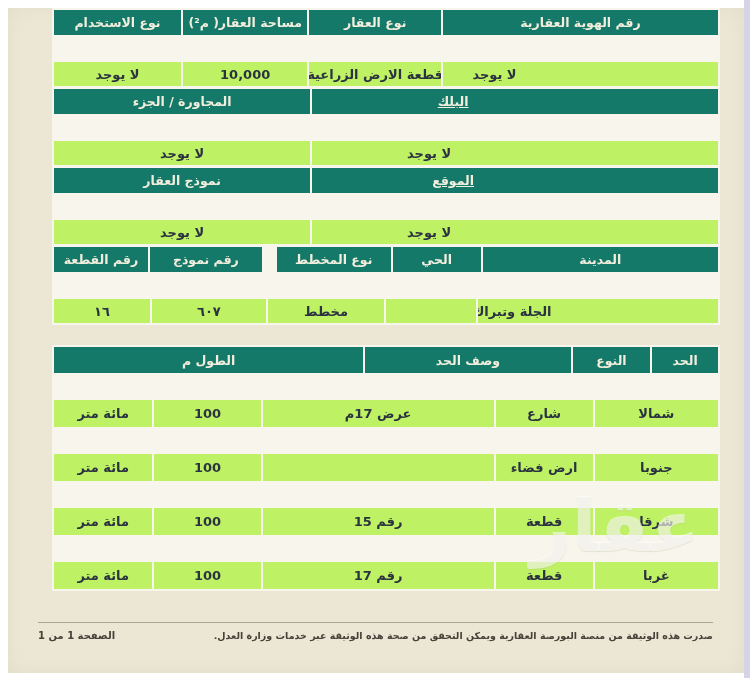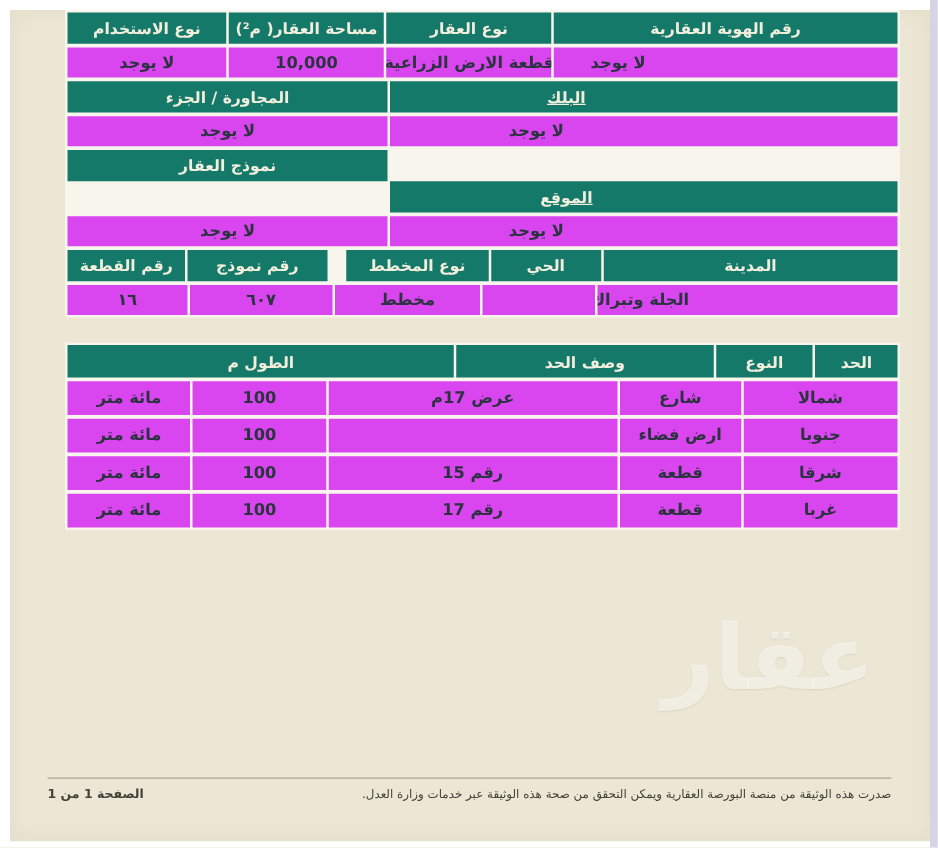--- a/index.html
+++ b/index.html
@@ -29,22 +29,22 @@
   .trow{display:flex;gap:2px;}
   .cell{
     display:flex;align-items:center;justify-content:center;
     box-sizing:border-box;overflow:hidden;white-space:nowrap;
   }
   .hcell{
     background:#15796a;color:#f2eedd;
     font-size:12.5px;font-weight:bold;height:25px;
   }
   .vcell{
-    background:#d946ef;color:#2c3340;
-    font-size:13px;font-weight:bold;height:24px;
+    background:#bef264;color:#2c3340;
+    font-size:13px;font-weight:bold;height:24px;margin-top:24px;
   }
   #bounds-table .hcell{height:26px;}
   #bounds-table .vcell{height:27px;}
   .shift-h{transform:translateX(-62px);text-decoration:underline;}
   .shift-v{transform:translateX(-86px);}
   
   .watermark{
     position:absolute;top:482px;right:44px;width:170px;
     text-align:center;pointer-events:none;
   }
@@ -62,21 +62,21 @@
   .footer{
     position:absolute;top:614px;left:30px;right:31px;
   }
   .footer-divider{
     border:none;border-top:1px solid #aaa796;margin:0 0 7px 0;
   }
   .footer-row{
     display:flex;justify-content:space-between;align-items:flex-start;
     color:#45423a;
   }
-  .footer-notice{font-size:9.5px;font-weight:normal;}
+  .footer-notice{font-size:9.5px;font-weight:bold;}
   .footer-page{font-size:10px;font-weight:bold;}
 </style>
 </head>
 <body>
 
 <div class="page">
 
   <div id="info-table" class="tbl">
       <div class="trow">
         <div class="cell hcell" style="width: 41.8%;">
@@ -116,21 +116,21 @@
       </div>
       <div class="trow">
         <div class="cell vcell" style="width: 61.3%;">
           <span class="shift-v">لا يوجد</span>
         </div>
         <div class="cell vcell" style="width: 38.7%;">
           <span>لا يوجد</span>
         </div>
       </div>
       <div class="trow">
-        <div class="cell hcell" style="width: 61.3%; margin-top: 25px;">
+        <div class="cell hcell" style="width: 61.3%;">
           <span class="shift-h">الموقع</span>
         </div>
         <div class="cell hcell" style="width: 38.7%;">
           <span>نموذج العقار</span>
         </div>
       </div>
       <div class="trow">
         <div class="cell vcell" style="width: 61.3%;">
           <span class="shift-v">لا يوجد</span>
         </div>

